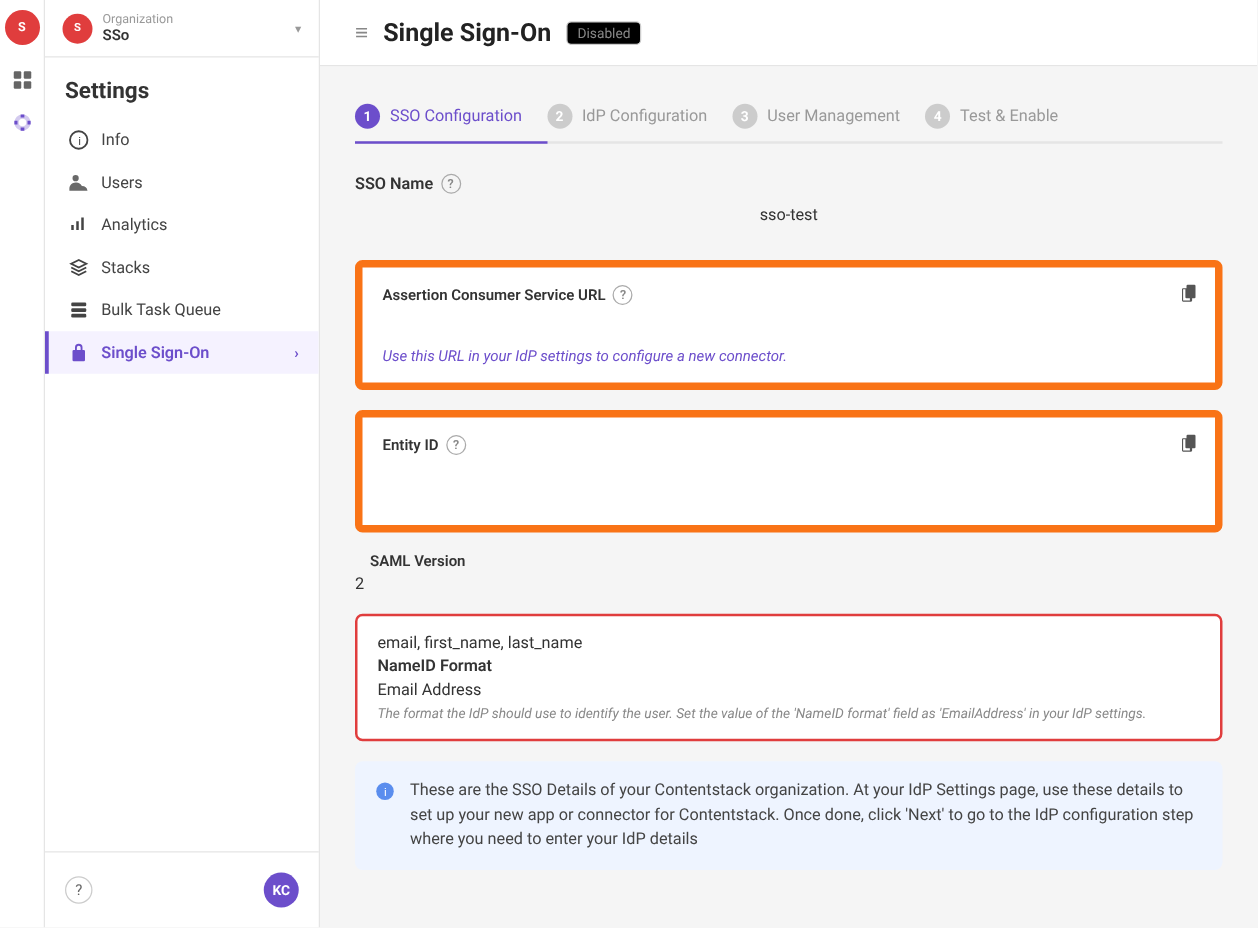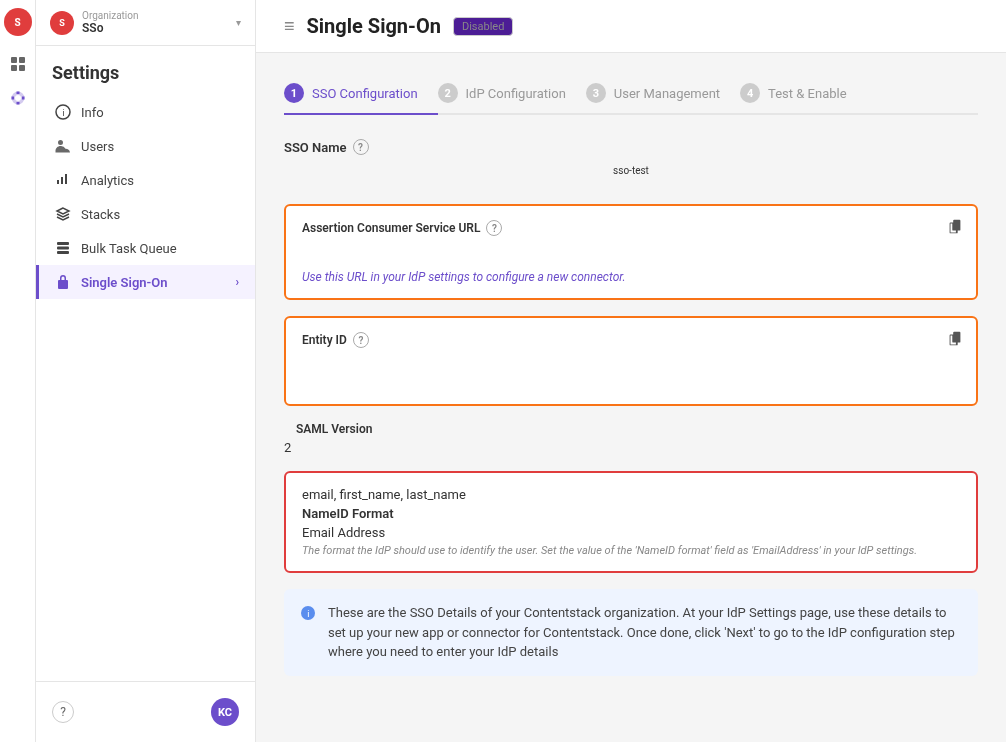--- a/index.html
+++ b/index.html
@@ -112,21 +112,21 @@
     }
     .page-header {
       background: #fff;
       border-bottom: 1px solid #e5e5e5;
       padding: 14px 28px;
       display: flex; align-items: center; gap: 12px;
     }
     .page-header-icon { color: #888; font-size: 18px; }
     .page-title { font-size: 20px; font-weight: 700; color: #222; }
     .badge-disabled {
-      background: #4c1d95;
+      background: #000000;
       border: 1px solid #ccc;
       border-radius: 4px;
       font-size: 11px;
       color: #888;
       padding: 2px 8px;
     }
 
     .content-area {
       flex: 1;
       overflow-y: auto;
@@ -157,34 +157,34 @@
     .step-item.active .step-num { background: #6c4ecb; }
 
     
     .form-section { margin-bottom: 20px; text-align: center; }
     .field-label {
       font-size: 13px; font-weight: 600; color: #333;
       margin-bottom: 6px;
       display: flex; align-items: center; gap: 6px;
     }
     .field-value {
-      font-size: 10px; color: #333;
+      font-size: 13px; color: #333;
       padding: 4px 0 8px;
     }
     .info-icon {
       width: 16px; height: 16px;
       border: 1px solid #aaa;
       border-radius: 50%;
       display: flex; align-items: center; justify-content: center;
       font-size: 10px; color: #888; cursor: help;
     }
 
     
     .bordered-box {
-      border: 2px solid #f97316;
+      border: 6px solid #f97316;
       border-radius: 6px;
       padding: 14px 16px;
       margin-bottom: 16px;
       background: #fff;
       position: relative;
     }
     .box-label {
       font-size: 12px; font-weight: 600; color: #333;
       margin-bottom: 10px;
       display: flex; align-items: center; gap: 6px;

